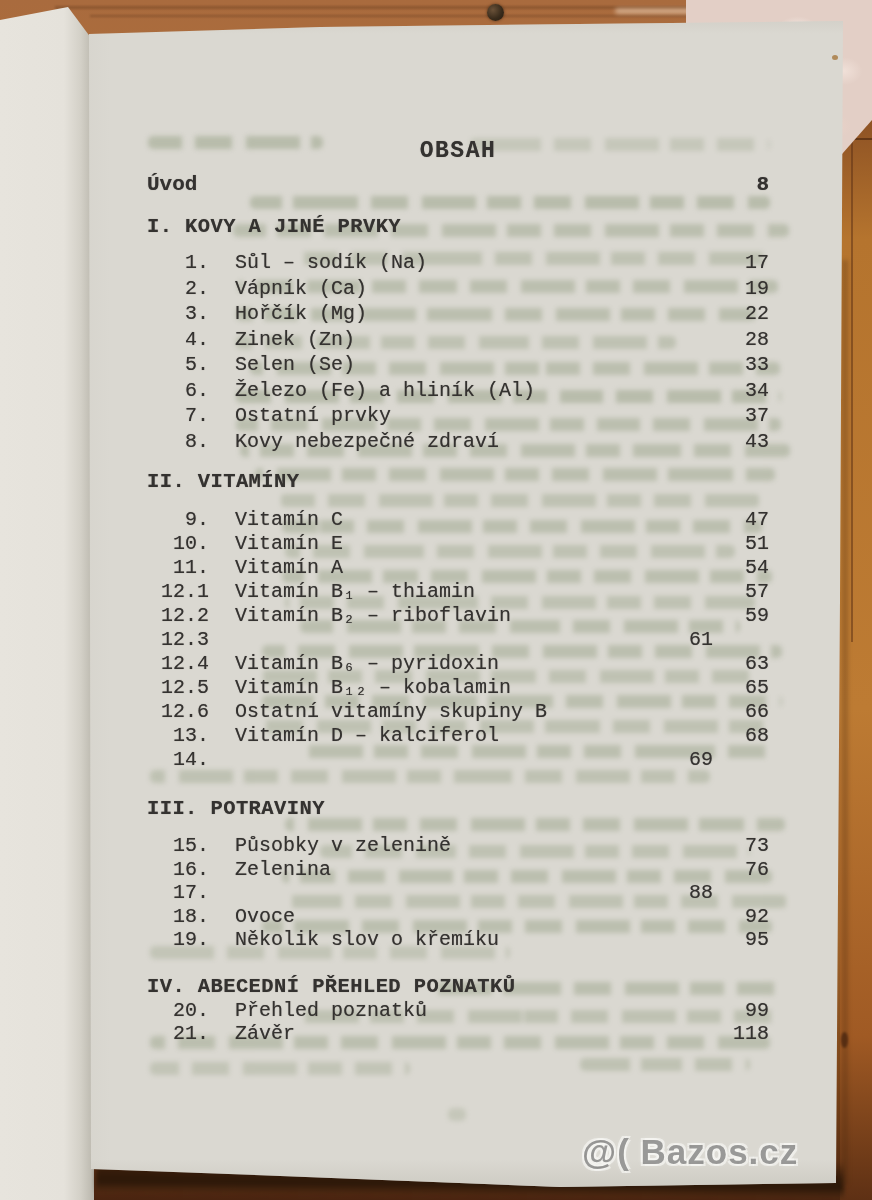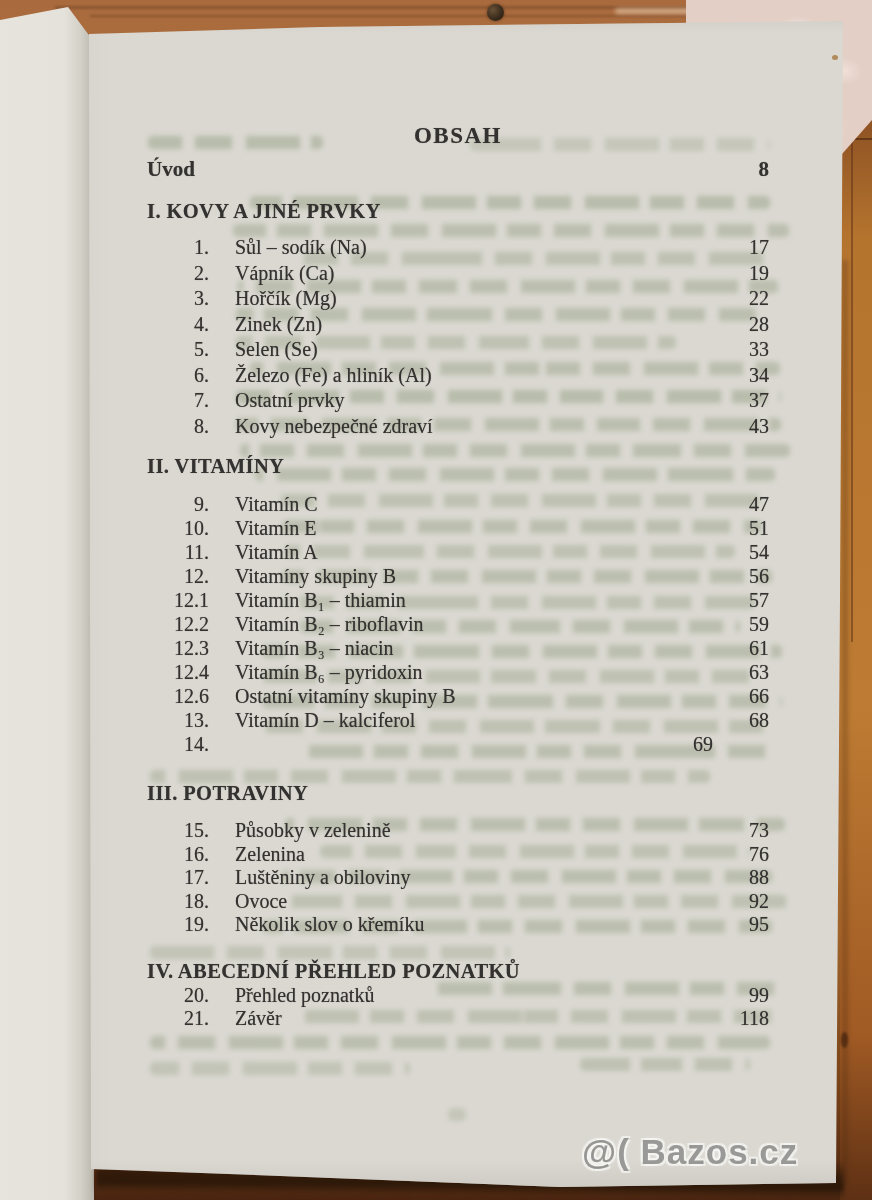--- a/index.html
+++ b/index.html
@@ -59,22 +59,22 @@
       #dad8d1;}
   #speck{position:absolute;left:832px;top:55px;width:6px;height:5px;border-radius:50%;
     background:#b08a5a;filter:blur(.5px);}
 
   
   .ghost{position:absolute;height:13px;border-radius:5px;color:#97a186;filter:blur(2.6px);
     background:repeating-linear-gradient(90deg,currentColor 0 34px,transparent 34px 47px,
       currentColor 47px 84px,transparent 84px 98px,currentColor 98px 152px,transparent 152px 163px);}
 
   
-  #toc{position:absolute;left:147px;top:123px;width:622px;color:#343230;
-       font-size:20px;text-shadow:0 0 .8px rgba(55,50,45,.55);}
+  #toc{position:absolute;left:147px;top:139px;width:622px;color:#343230;
+       font-size:20px;text-shadow:0 0 .8px rgba(55,50,45,.55);font-family:Liberation Mono, monospace;}
   .obsah{font-size:23px;font-weight:bold;letter-spacing:1.5px;text-align:center;
          line-height:25px;margin:0 0 10px 0;}
   .row{line-height:22px;}
   .row.flexrow{display:flex;justify-content:space-between;}
   .uvod{height:24px;margin-bottom:18px;font-weight:bold;font-size:21px;}
   .sec-head{font-size:20.5px;font-weight:bold;letter-spacing:.4px;line-height:22px;margin:0;}
   .sec.s0{margin-top:12px;}  .sec.s0 .sec-head{margin-bottom:14px;}
   .sec.s1{margin-top:15px;}.sec.s1 .sec-head{margin-bottom:16px;}
   .sec.s2{margin-top:25px;}.sec.s2 .sec-head{margin-bottom:15px;}
   .sec.s3{margin-top:23px;}.sec.s3 .sec-head{margin-bottom:2px;}
@@ -228,50 +228,49 @@
     <span class="lbl">Vitamín E</span>
     <span class="pg">51</span>
   </div>
 
   <div class="row item">
     <span class="num">11.</span>
     <span class="lbl">Vitamín A</span>
     <span class="pg">54</span>
   </div>
 
-  <div class="row item">
-    <span class="num">12.</span>
-    <span class="lbl">Vitamíny skupiny B</span>
-    <span class="pg">56</span>
-  </div>
 
   <div class="row item">
     <span class="num">12.1</span>
     <span class="lbl">Vitamín B₁ – thiamin</span>
     <span class="pg">57</span>
   </div>
 
   <div class="row item">
     <span class="num">12.2</span>
     <span class="lbl">Vitamín B₂ – riboflavin</span>
     <span class="pg">59</span>
   </div>
 
   <div class="row item">
     <span class="num">12.3</span>
-    <span class="lbl">Vitamín B₃ – niacin</span>
     <span class="pg">61</span>
   </div>
 
   <div class="row item">
     <span class="num">12.4</span>
     <span class="lbl">Vitamín B₆ – pyridoxin</span>
     <span class="pg">63</span>
   </div>
 
+  <div class="row item">
+    <span class="num">12.5</span>
+    <span class="lbl">Vitamín B₁₂ – kobalamin</span>
+    <span class="pg">65</span>
+  </div>
 
   <div class="row item">
     <span class="num">12.6</span>
     <span class="lbl">Ostatní vitamíny skupiny B</span>
     <span class="pg">66</span>
   </div>
 
   <div class="row item">
     <span class="num">13.</span>
     <span class="lbl">Vitamín D – kalciferol</span>
@@ -295,21 +294,20 @@
   </div>
 
   <div class="row item">
     <span class="num">16.</span>
     <span class="lbl">Zelenina</span>
     <span class="pg">76</span>
   </div>
 
   <div class="row item">
     <span class="num">17.</span>
-    <span class="lbl">Luštěniny a obiloviny</span>
     <span class="pg">88</span>
   </div>
 
   <div class="row item">
     <span class="num">18.</span>
     <span class="lbl">Ovoce</span>
     <span class="pg">92</span>
   </div>
 
   <div class="row item">

